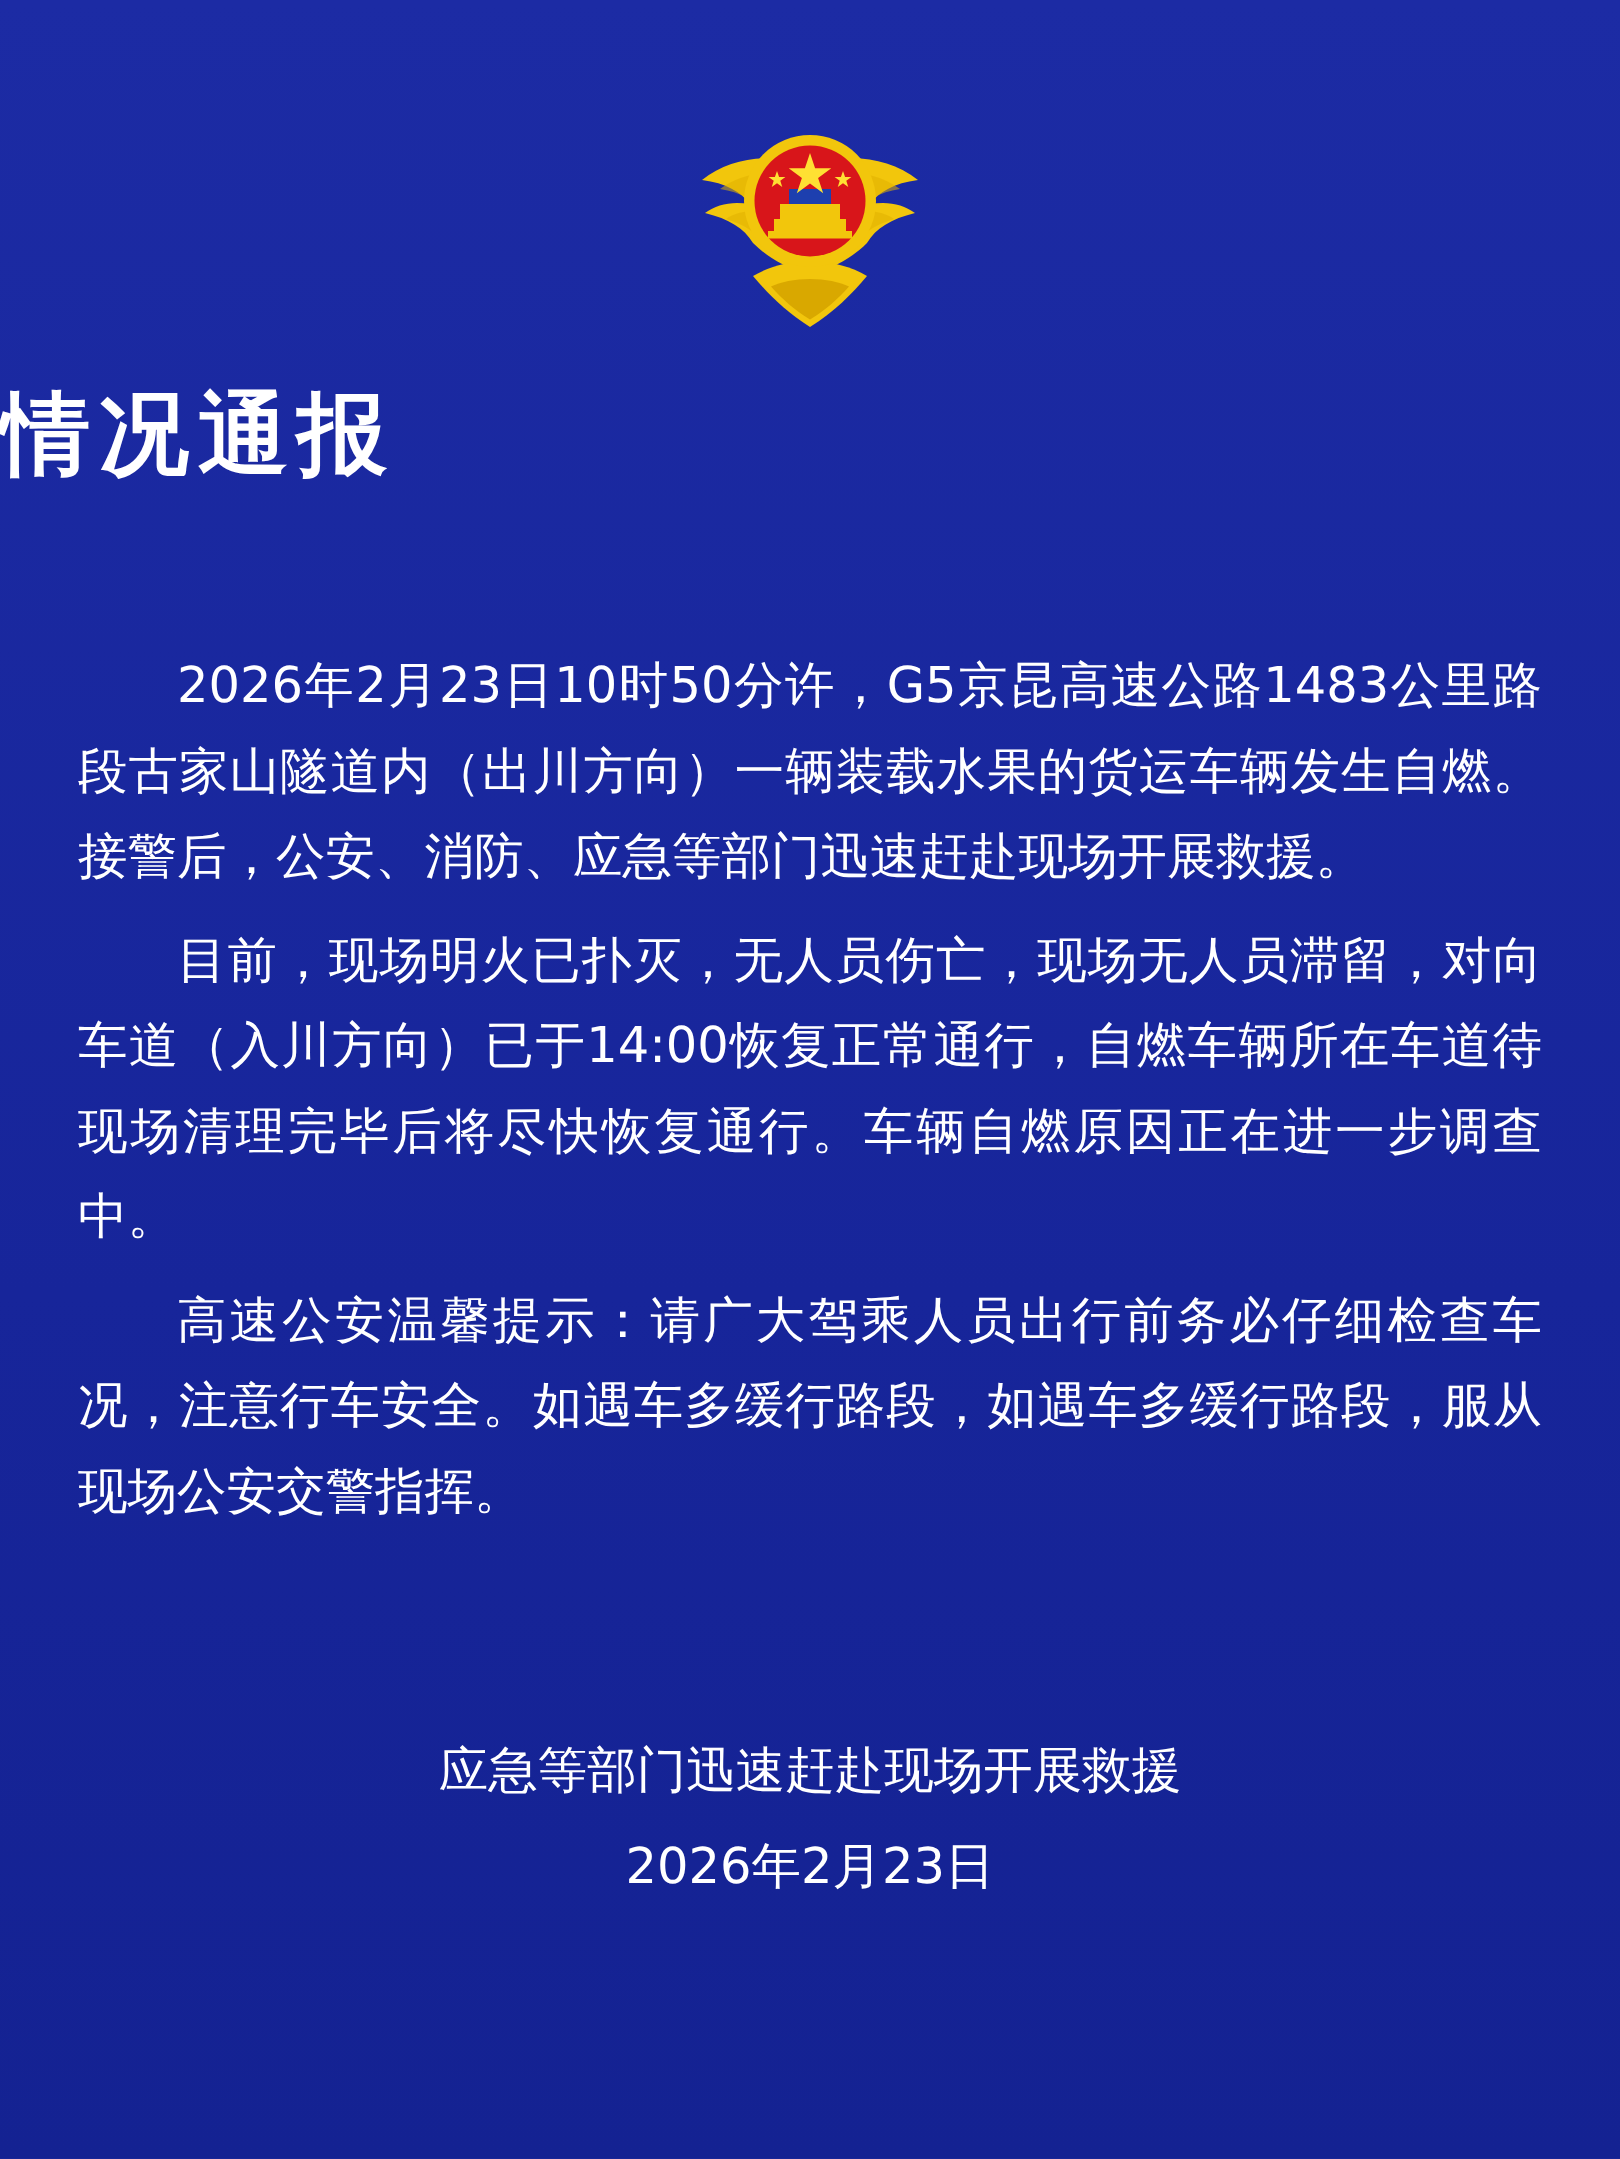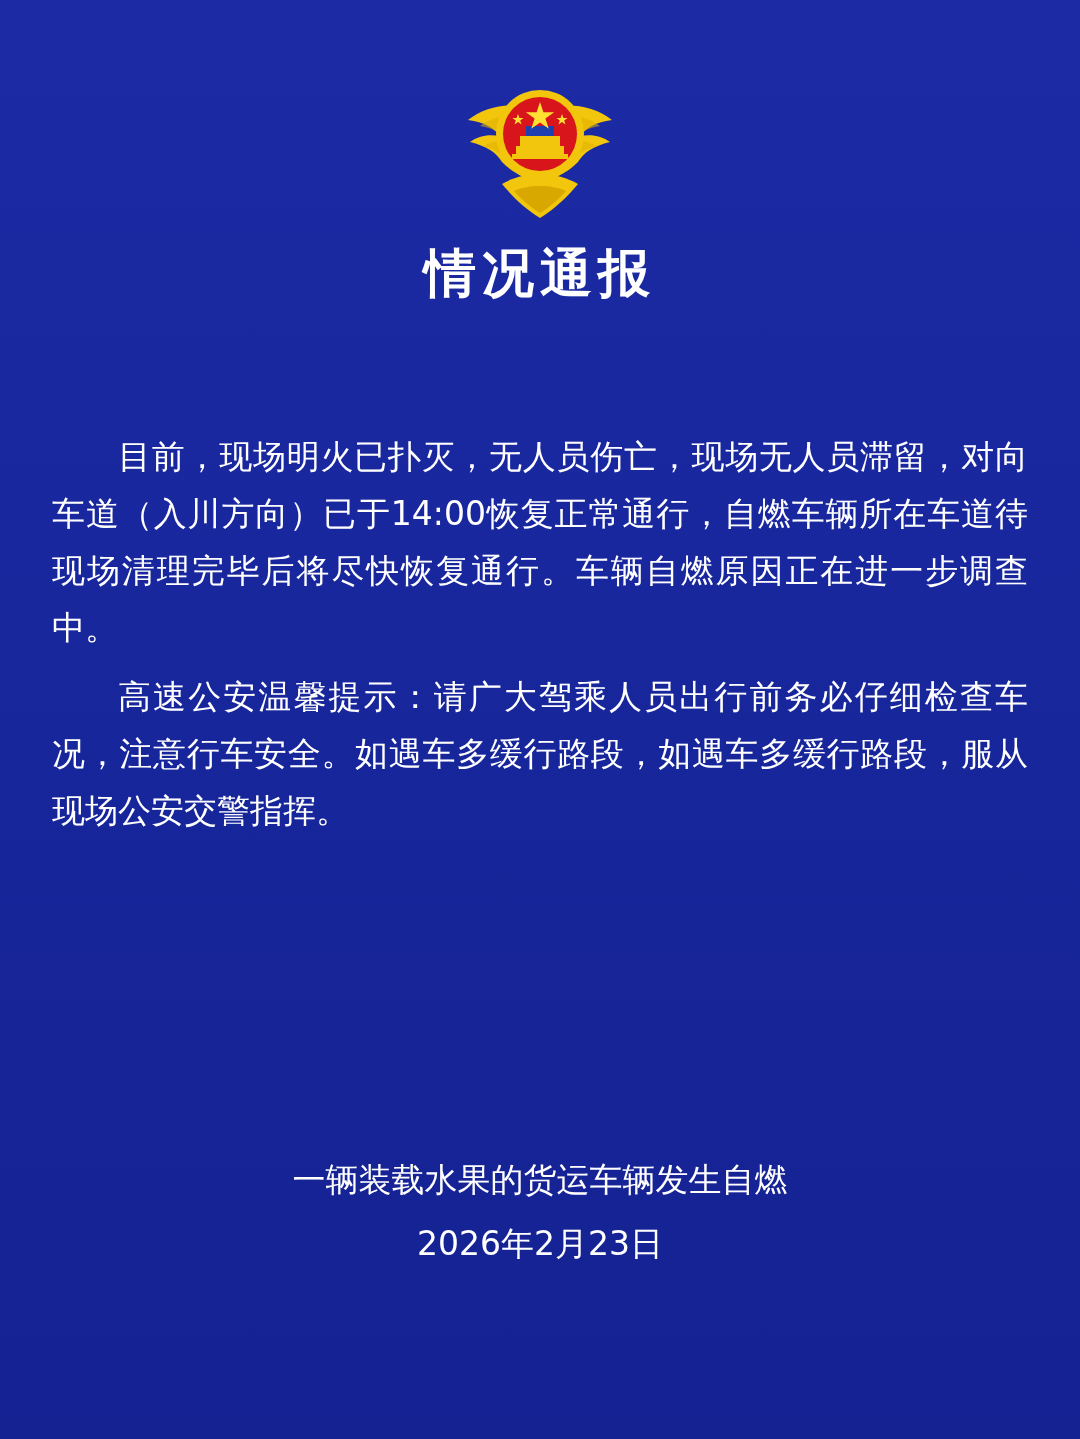--- a/index.html
+++ b/index.html
@@ -34,25 +34,25 @@
   .emblem {
     position: relative;
     width: 172px;
     height: 156px;
   }
   .emblem svg { display: block; }
 
   
   .title {
     position: absolute;
-    top: 244px;
+    top: 256px;
     left: 0;
     width: 100%;
-    text-align: center;
-    font-size: 52px;
+    text-align: left;
+    font-size: 60px;
     line-height: 1.15;
     letter-spacing: 6px;
     font-weight: 700;
     color: #ffffff;
     font-family: "DejaVu Sans", "Liberation Sans", sans-serif;
   }
 
   
   .body-text {
     position: absolute;
@@ -113,20 +113,21 @@
         <polygon points="86,28 89.4,38.2 100.2,38.2 91.4,44.6 94.8,54.8 86,48.4 77.2,54.8 80.6,44.6 71.8,38.2 82.6,38.2" fill="#ffe033"></polygon>
         <polygon points="64,40 65.4,44 69.6,44 66.2,46.5 67.5,50.6 64,48.1 60.5,50.6 61.8,46.5 58.4,44 62.6,44" fill="#ffe033"></polygon>
         <polygon points="108,40 109.4,44 113.6,44 110.2,46.5 111.5,50.6 108,48.1 104.5,50.6 105.8,46.5 102.4,44 106.6,44" fill="#ffe033"></polygon>
       </svg>
     </div>
   </div>
 
   <div class="title">情况通报</div>
 
   <div class="body-text">
+    <p class="para">2026年2月23日10时50分许，G5京昆高速公路1483公里路段古家山隧道内（出川方向）一辆装载水果的货运车辆发生自燃。接警后，公安、消防、应急等部门迅速赶赴现场开展救援。</p>
     <p class="para">目前，现场明火已扑灭，无人员伤亡，现场无人员滞留，对向车道（入川方向）已于14:00恢复正常通行，自燃车辆所在车道待现场清理完毕后将尽快恢复通行。车辆自燃原因正在进一步调查中。</p>
     <p class="para">高速公安温馨提示：请广大驾乘人员出行前务必仔细检查车况，注意行车安全。如遇车多缓行路段，如遇车多缓行路段，服从现场公安交警指挥。</p>
   </div>
 
-  <div class="sign sign-org">一辆装载水果的货运车辆发生自燃</div>
+  <div class="sign sign-org">应急等部门迅速赶赴现场开展救援</div>
   <div class="sign sign-date">2026年2月23日</div>
 
 </div>
 
 </body></html>

